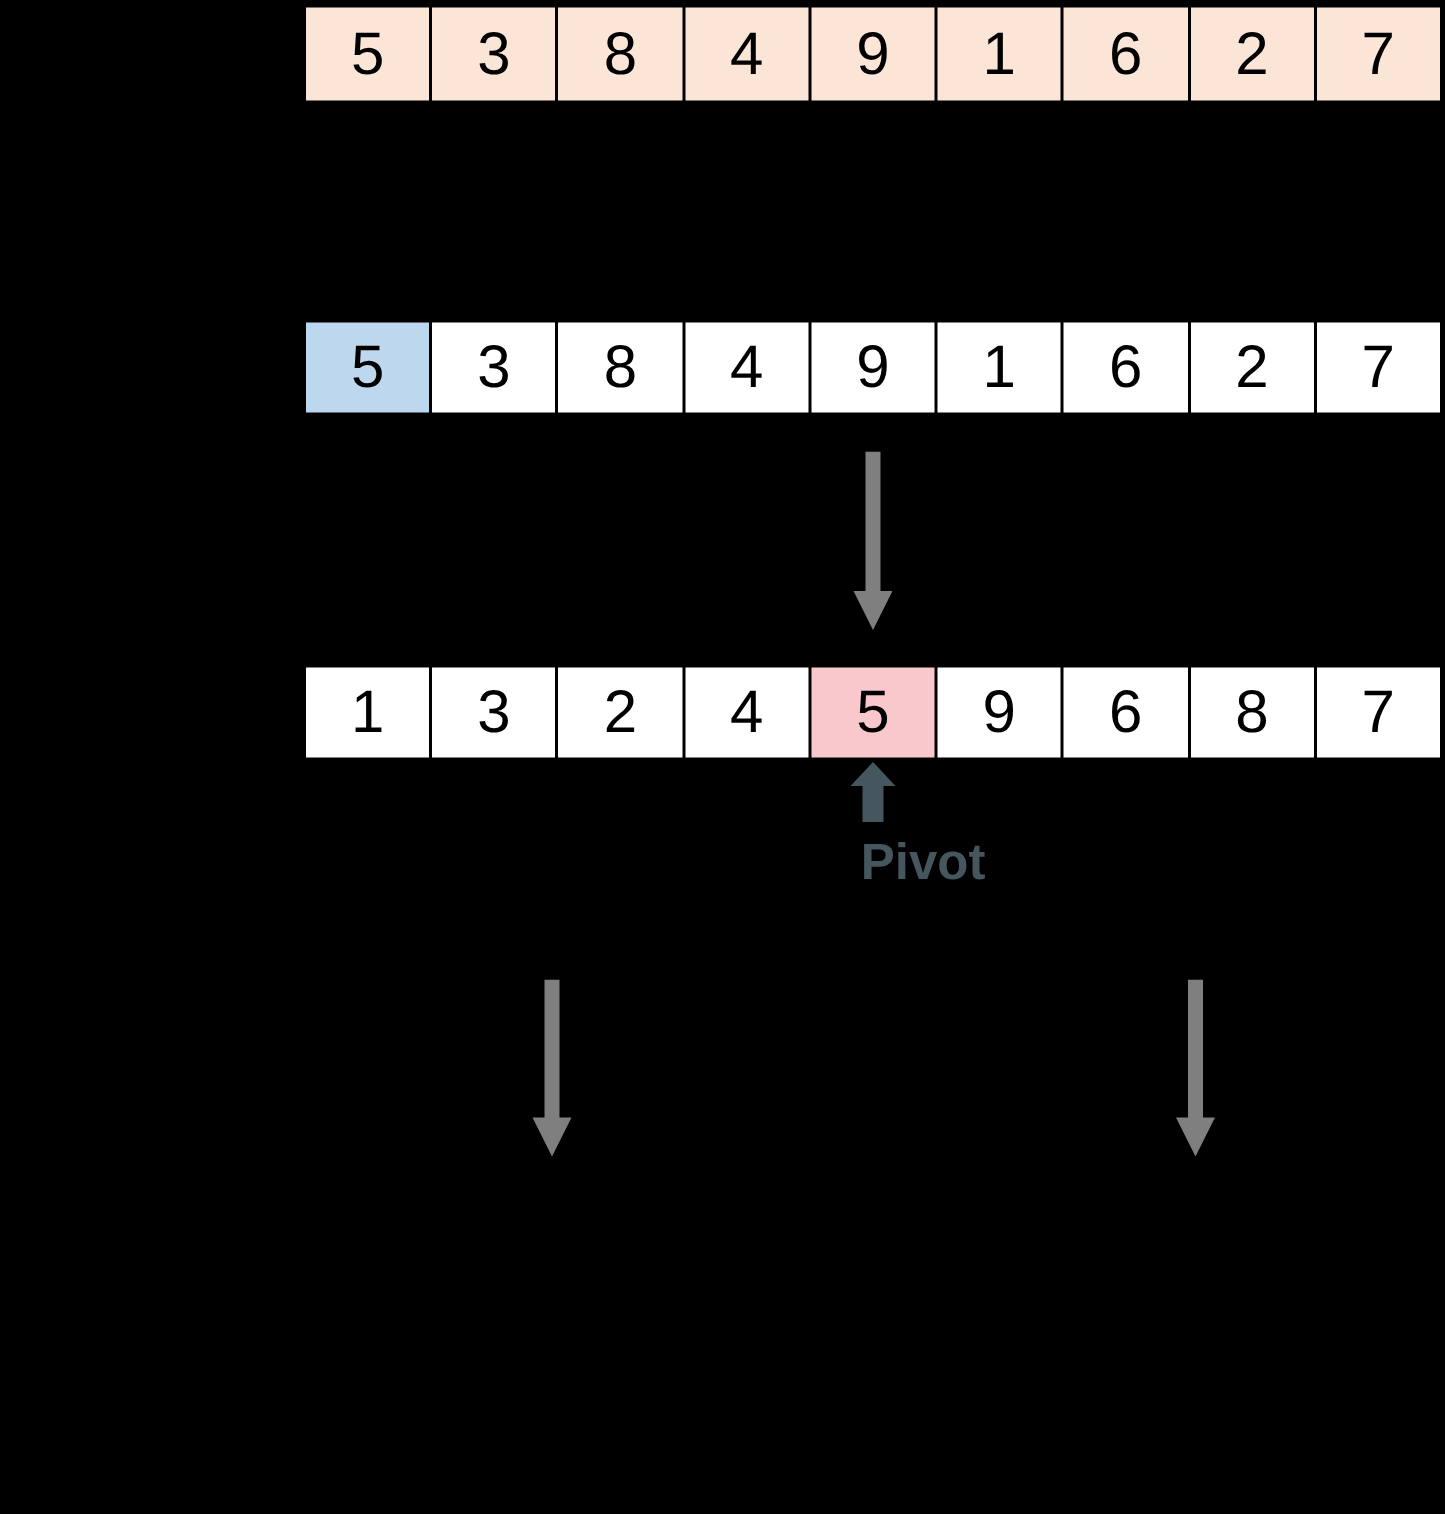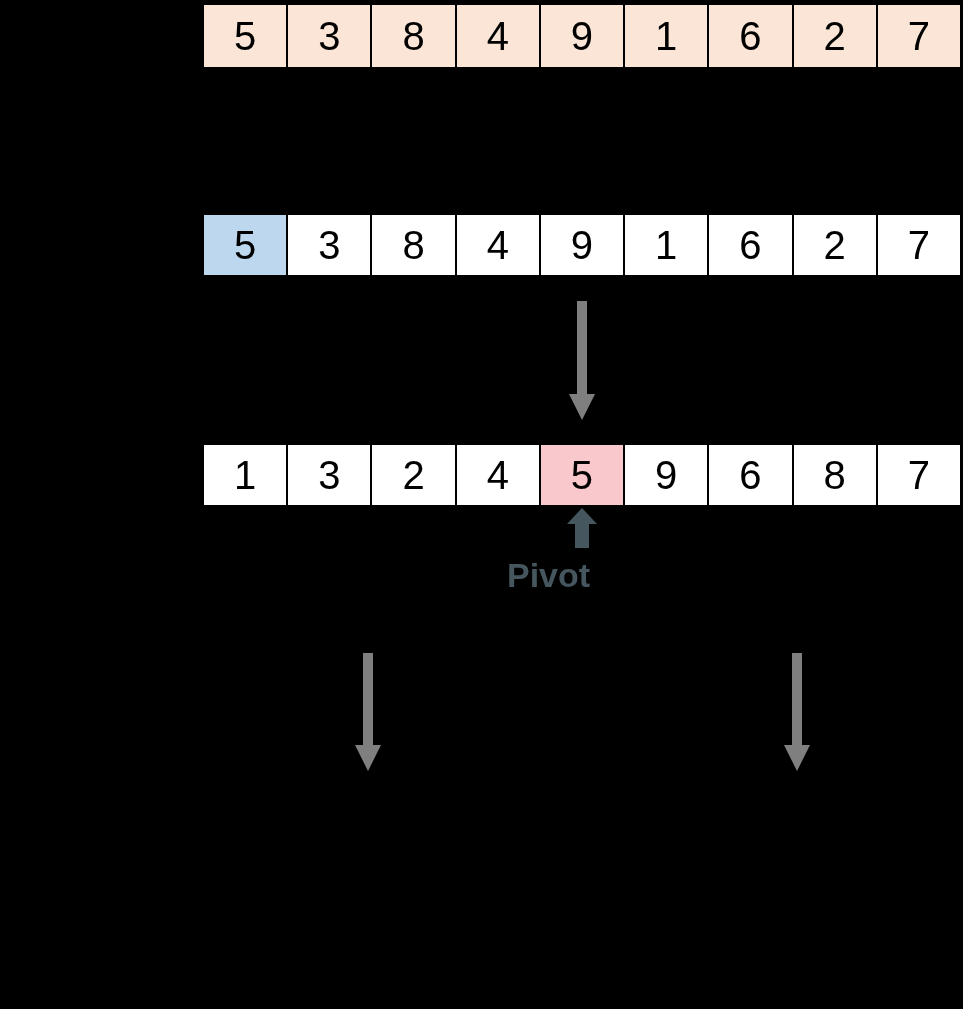--- a/index.html
+++ b/index.html
@@ -37,21 +37,21 @@
   .arrow-slate polygon { fill: var(--pivot-accent, #45565E); }
 
   #flow-arrow   { left: 569px; top: 301px; }
   #pivot-arrow  { left: 567px; top: 508px; }
   #left-branch  { left: 355px; top: 653px; }
   #right-branch { left: 784px; top: 653px; }
 
   .pivot-label {
     position: absolute;
     left: 507px; top: 556px; width: 150px;
-    text-align: left;
+    text-align: right;
     font-size: 34px; font-weight: 700;
     color: var(--pivot-accent, #45565E);
   }
 </style>
 </head>
 <body>
 
 <div class="canvas">
 
   <div class="array-row row-original">

